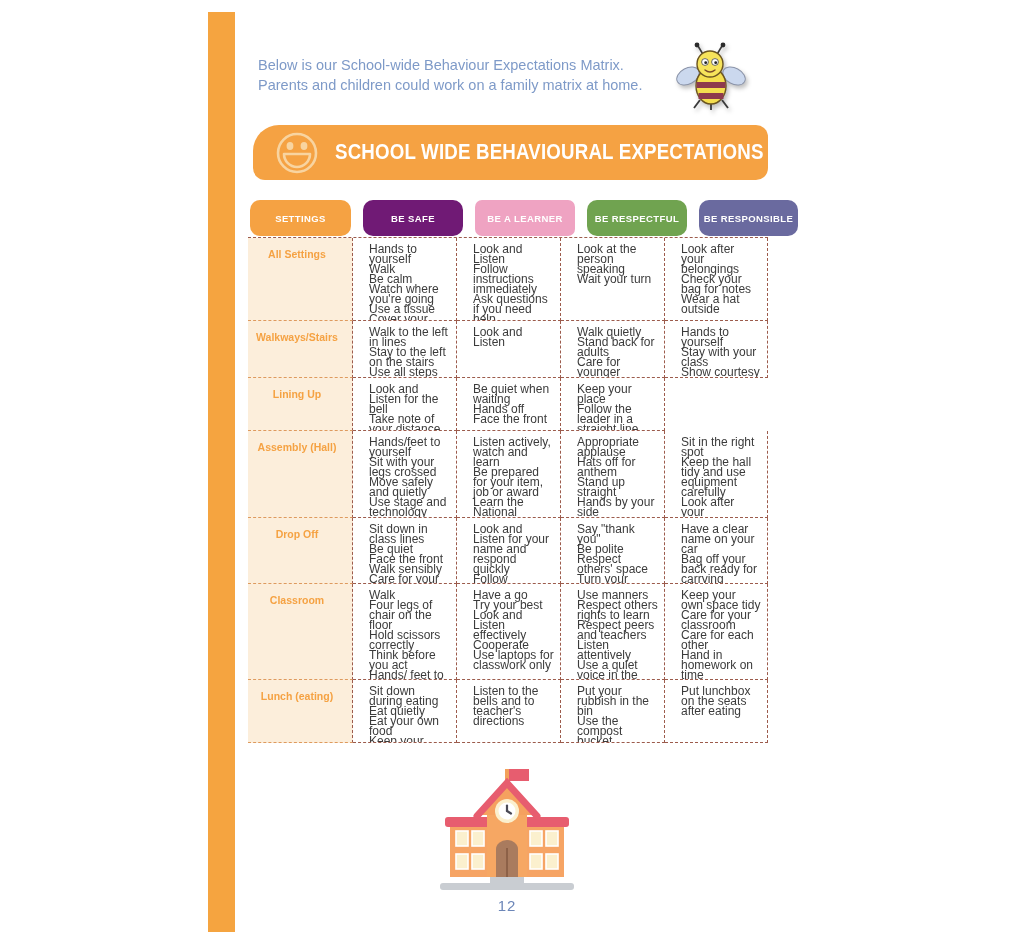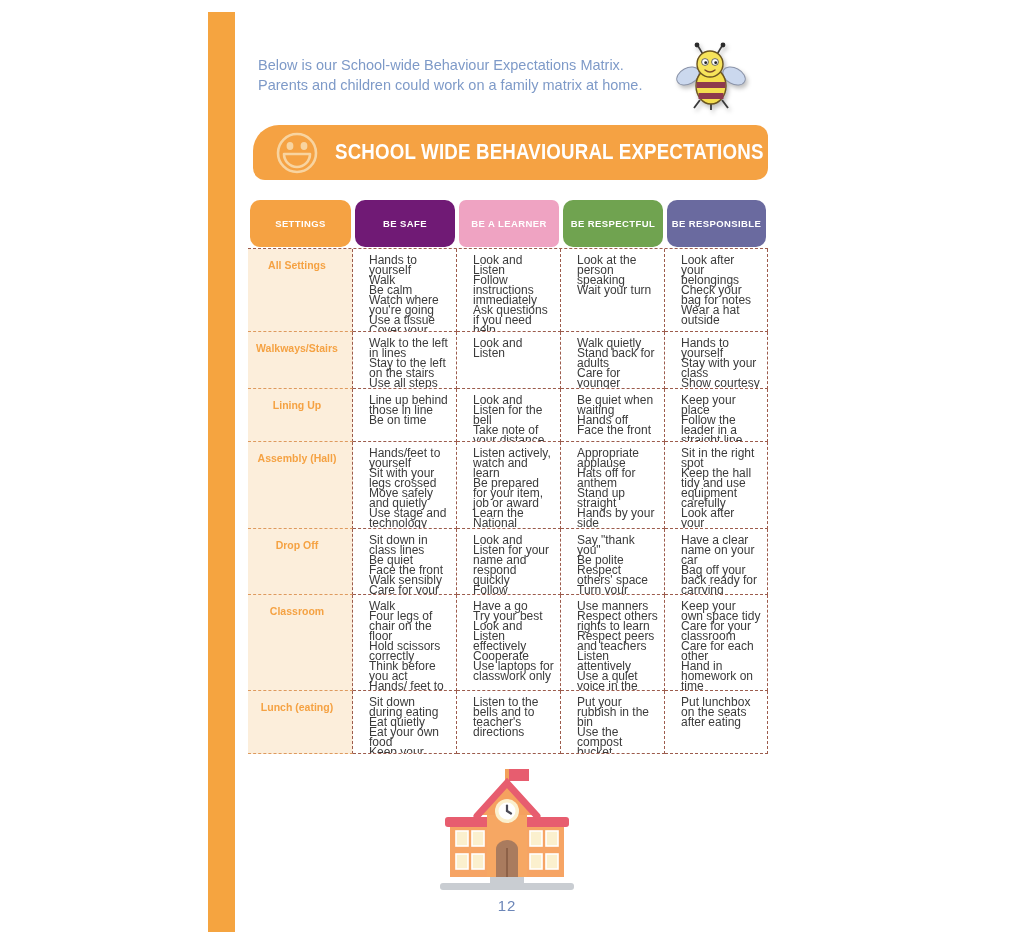--- a/index.html
+++ b/index.html
@@ -9,21 +9,21 @@
   .intro{position:absolute;left:258px;top:55px;width:440px;text-align:left;
          color:#7E9AC8;font-size:14.5px;line-height:20px;}
   .bee{position:absolute;left:674px;top:42px;width:76px;height:70px;filter:drop-shadow(2px 3px 2px rgba(0,0,0,0.25));}
   .banner{position:absolute;left:253px;top:125px;width:515px;height:55px;background:#F5A243;
           border-radius:26px 12px 12px 12px;display:flex;align-items:center;}
   .smiley{width:44px;height:44px;margin-left:22px;flex:0 0 auto;}
   .banner-title{color:#ffffff;font-weight:bold;font-size:21.5px;letter-spacing:0.2px;
           white-space:nowrap;transform:scaleX(0.87);transform-origin:left center;margin-left:16px;}
   
   .matrix{position:absolute;left:248px;top:200px;width:520px;}
-  .heads{display:grid;grid-template-columns:105px 104px 104px 104px 103px;height:47px;}
+  .heads{display:grid;grid-template-columns:105px 104px 104px 104px 103px;height:36px;gap:8px;}
   .pill{margin:0 2px;border-radius:10px;display:flex;align-items:center;justify-content:center;
         color:#fff;font-weight:bold;font-size:9.5px;letter-spacing:0.4px;}
   .pill.c0{background:#F5A243;} .pill.c1{background:#701a75;} .pill.c2{background:#EFA3C2;border-radius:7px;}
   .pill.c3{background:#70A350;} .pill.c4{background:#6A6A9F;}
   .tbody{border-top:1px dashed #9C5B4C;margin-top:1px;}
   .trow{display:grid;grid-template-columns:105px 104px 104px 104px 103px;}
   .cell{border-right:1px dashed #9C5B4C;border-bottom:1px dashed #9C5B4C;
         font-size:12px;line-height:10px;color:#3B3B3B;padding:6px 6px 4px 16px;
         white-space:pre-line;overflow:hidden;box-sizing:border-box;}
   .cell.setting{background:#FCEEDB;border-right:1px dashed #9C5B4C;border-bottom:1px dashed #DE9A5E;
@@ -114,22 +114,20 @@
         <div class="cell r1">Walk quietly
 Stand back for adults
 Care for younger students</div>
         <div class="cell r1">Hands to yourself
 Stay with your class
 Show courtesy towards others already on stairs</div>
       </div>
 
       <div class="trow">
         <div class="cell setting r2">Lining Up</div>
-        <div class="cell r2">Line up behind those in line
-Be on time</div>
         <div class="cell r2">Look and Listen for the bell
 Take note of your distance (personal space)</div>
         <div class="cell r2">Be quiet when waiting
 Hands off
 Face the front</div>
         <div class="cell r2">Keep your place
 Follow the leader in a straight line</div>
       </div>
 
       <div class="trow">

